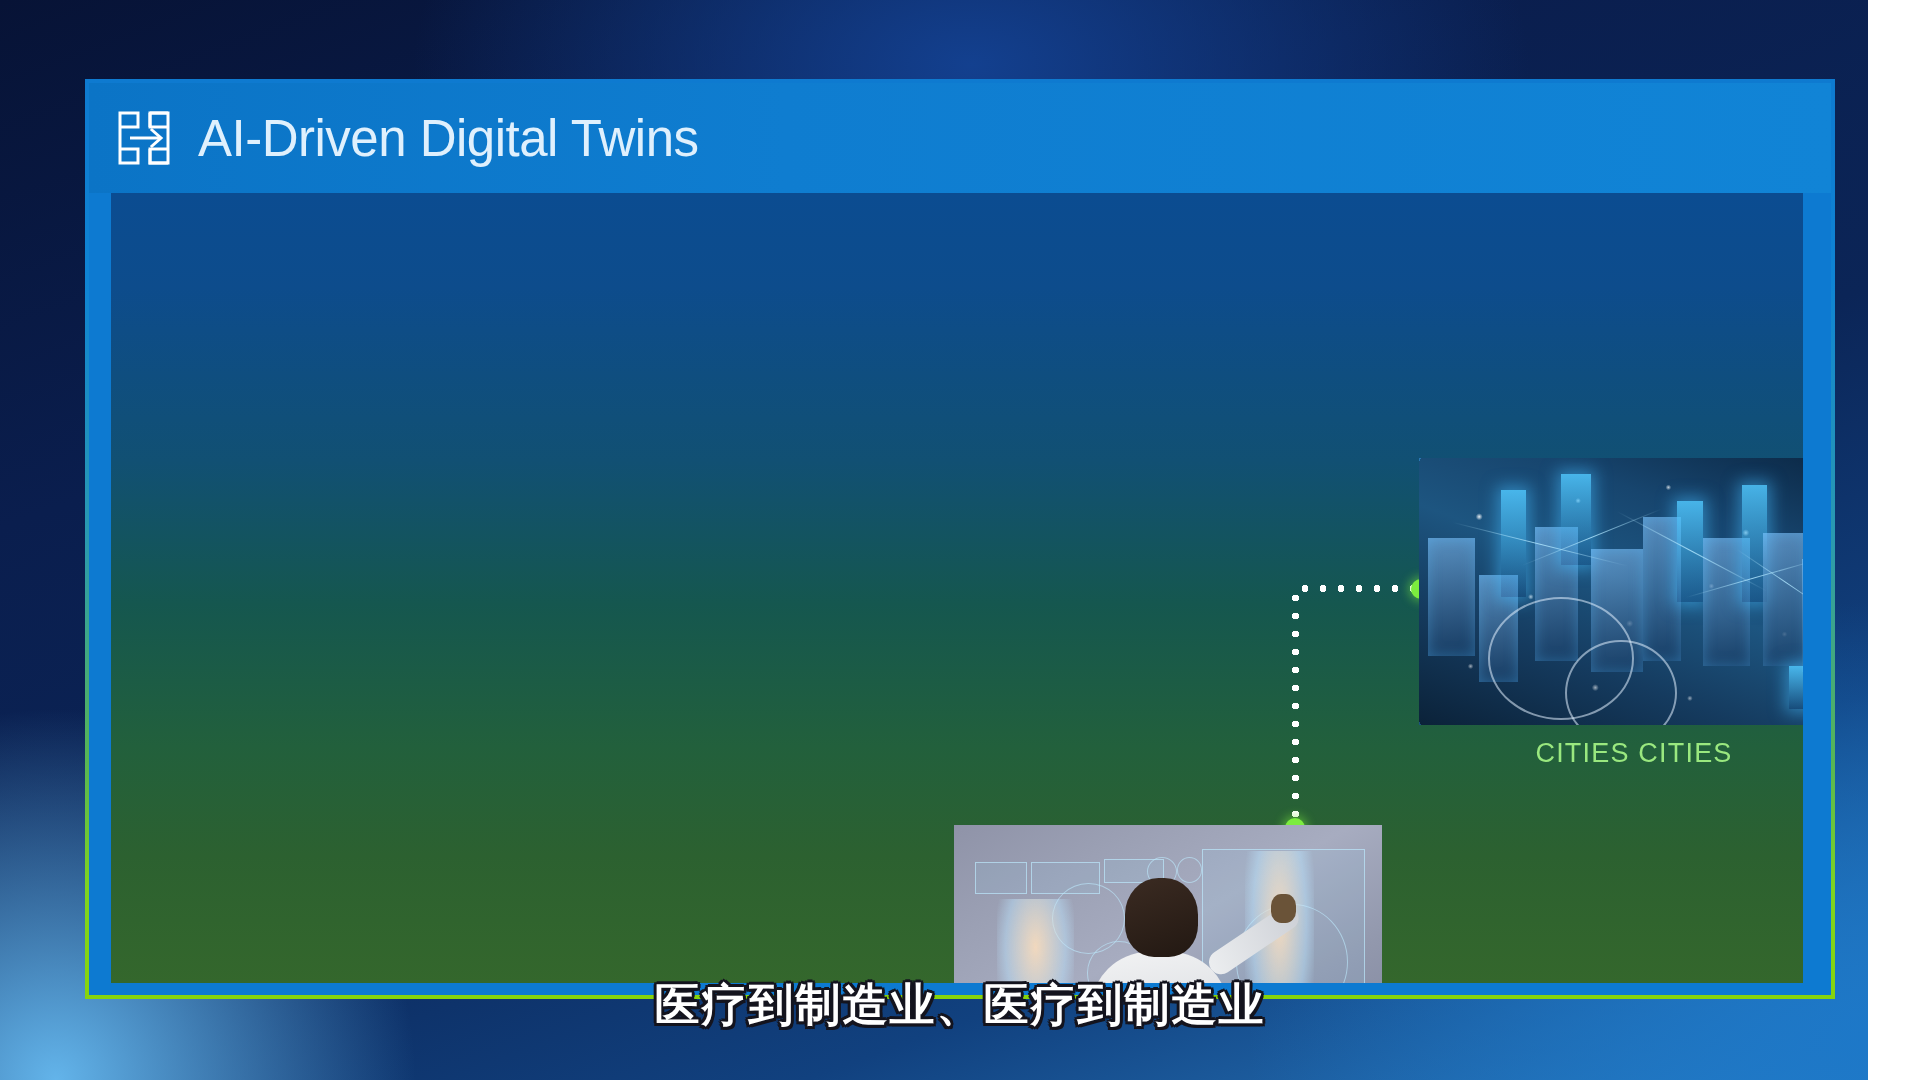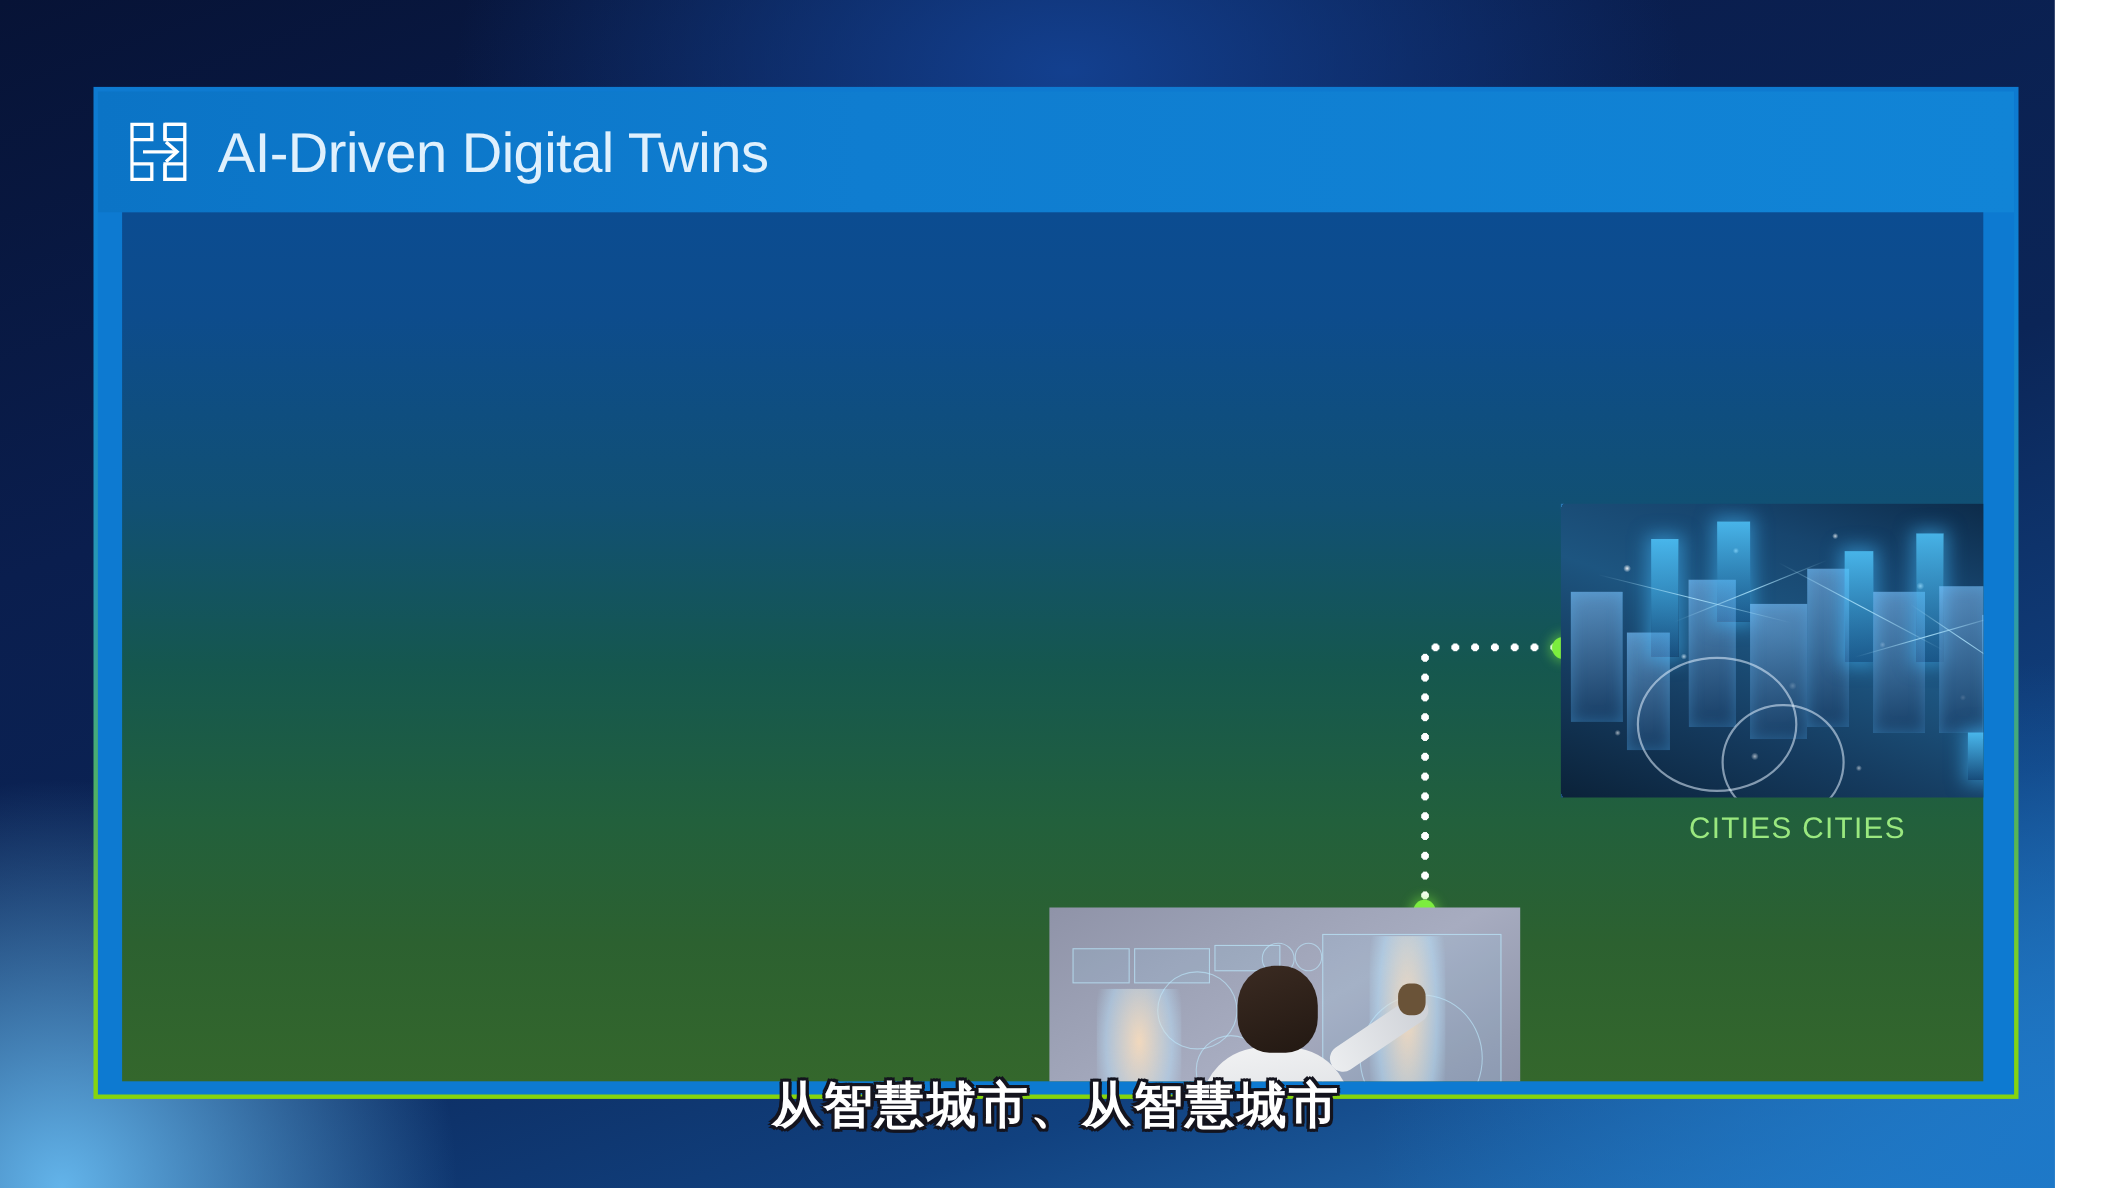--- a/index.html
+++ b/index.html
@@ -307,15 +307,15 @@
             <div class="doctor-head" style="left:40%; top:20%; width:17%; height:30%;"></div>
             <div class="doctor-hand" style="left:74%; top:26%; width:6%;  height:11%;"></div>
 
           </div>
         </div>
 
       </div>
     </div>
   </div>
 
-  <div id="subtitle">从智慧城市、从智慧城市</div>
+  <div id="subtitle">医疗到制造业、医疗到制造业</div>
 
 </div>
 
 </body></html>

